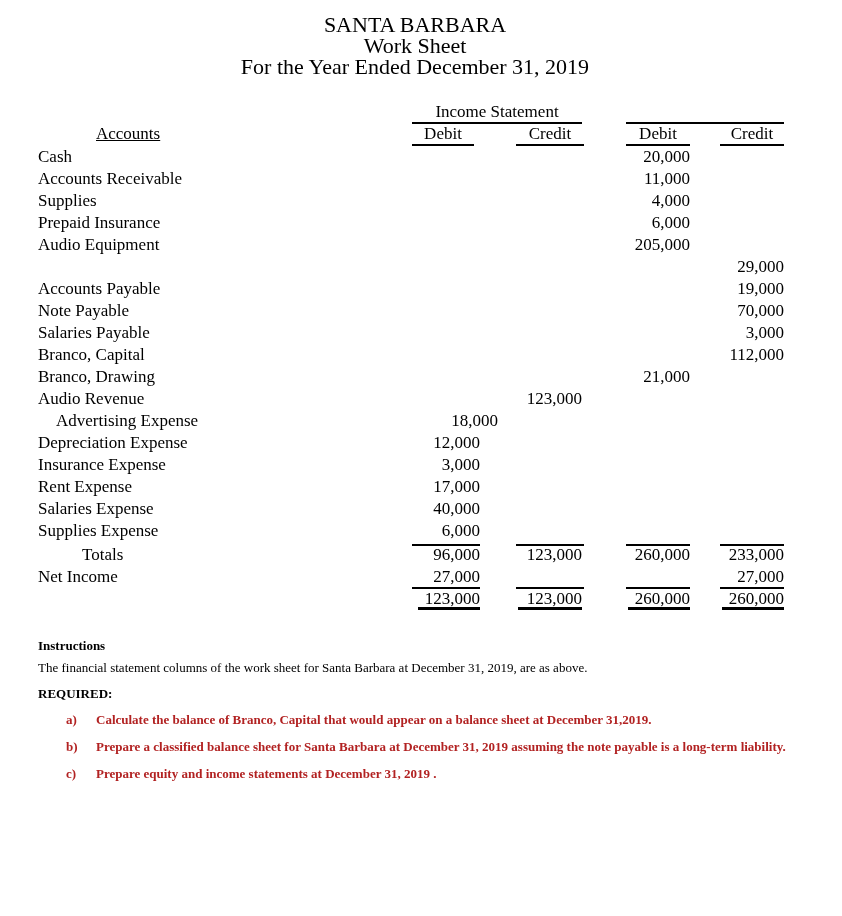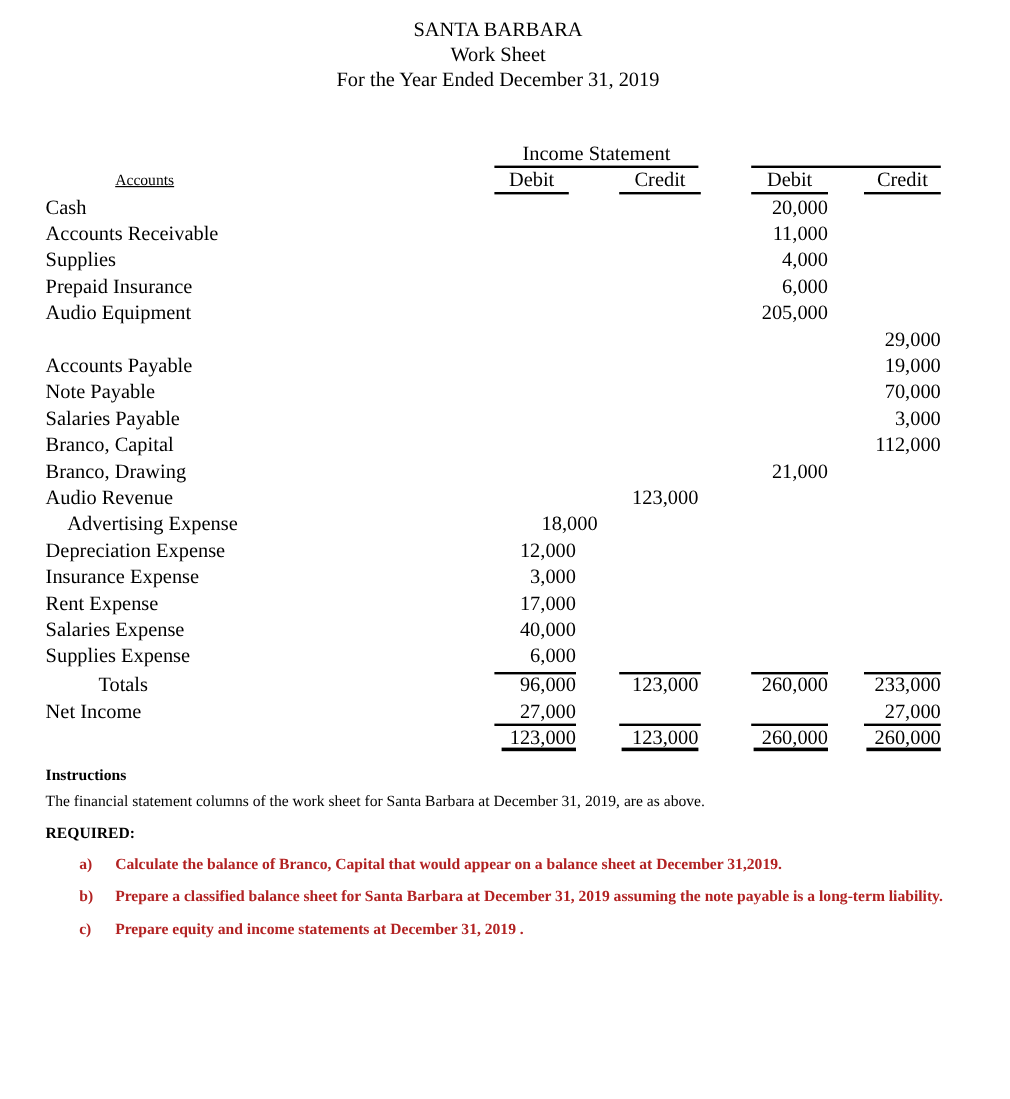--- a/index.html
+++ b/index.html
@@ -14,29 +14,29 @@
       font-family: "Liberation Serif", "DejaVu Serif", serif;
       color: #000000;
       overflow: hidden;
     }
     .title-block {
       position: absolute;
       left: 0;
       width: 830px;
       top: 14px;
       text-align: center;
-      font-size: 17px;
+      font-size: 22px;
       line-height: 21px;
     }
     .title-block div { white-space: nowrap; }
 
     
     .ws {
       position: absolute;
-      top: 16px; left: 0;
+      top: 0; left: 0;
       width: 842px;
       height: 620px;
     }
     .row {
       position: absolute;
       left: 0;
       width: 842px;
       height: 22px;
       font-size: 17px;
       line-height: 22px;
@@ -71,21 +71,21 @@
     }
     .dbl {
       position: absolute;
       height: 3px;
       background: #000;
     }
     .hdr-accounts {
       position: absolute;
       left: 96px;
       top: 124px;
-      font-size: 13px;
+      font-size: 17px;
       line-height: 20px;
       text-decoration: underline;
       white-space: nowrap;
     }
 
     
     .instr {
       position: absolute;
       left: 38px;
       top: 635px;

